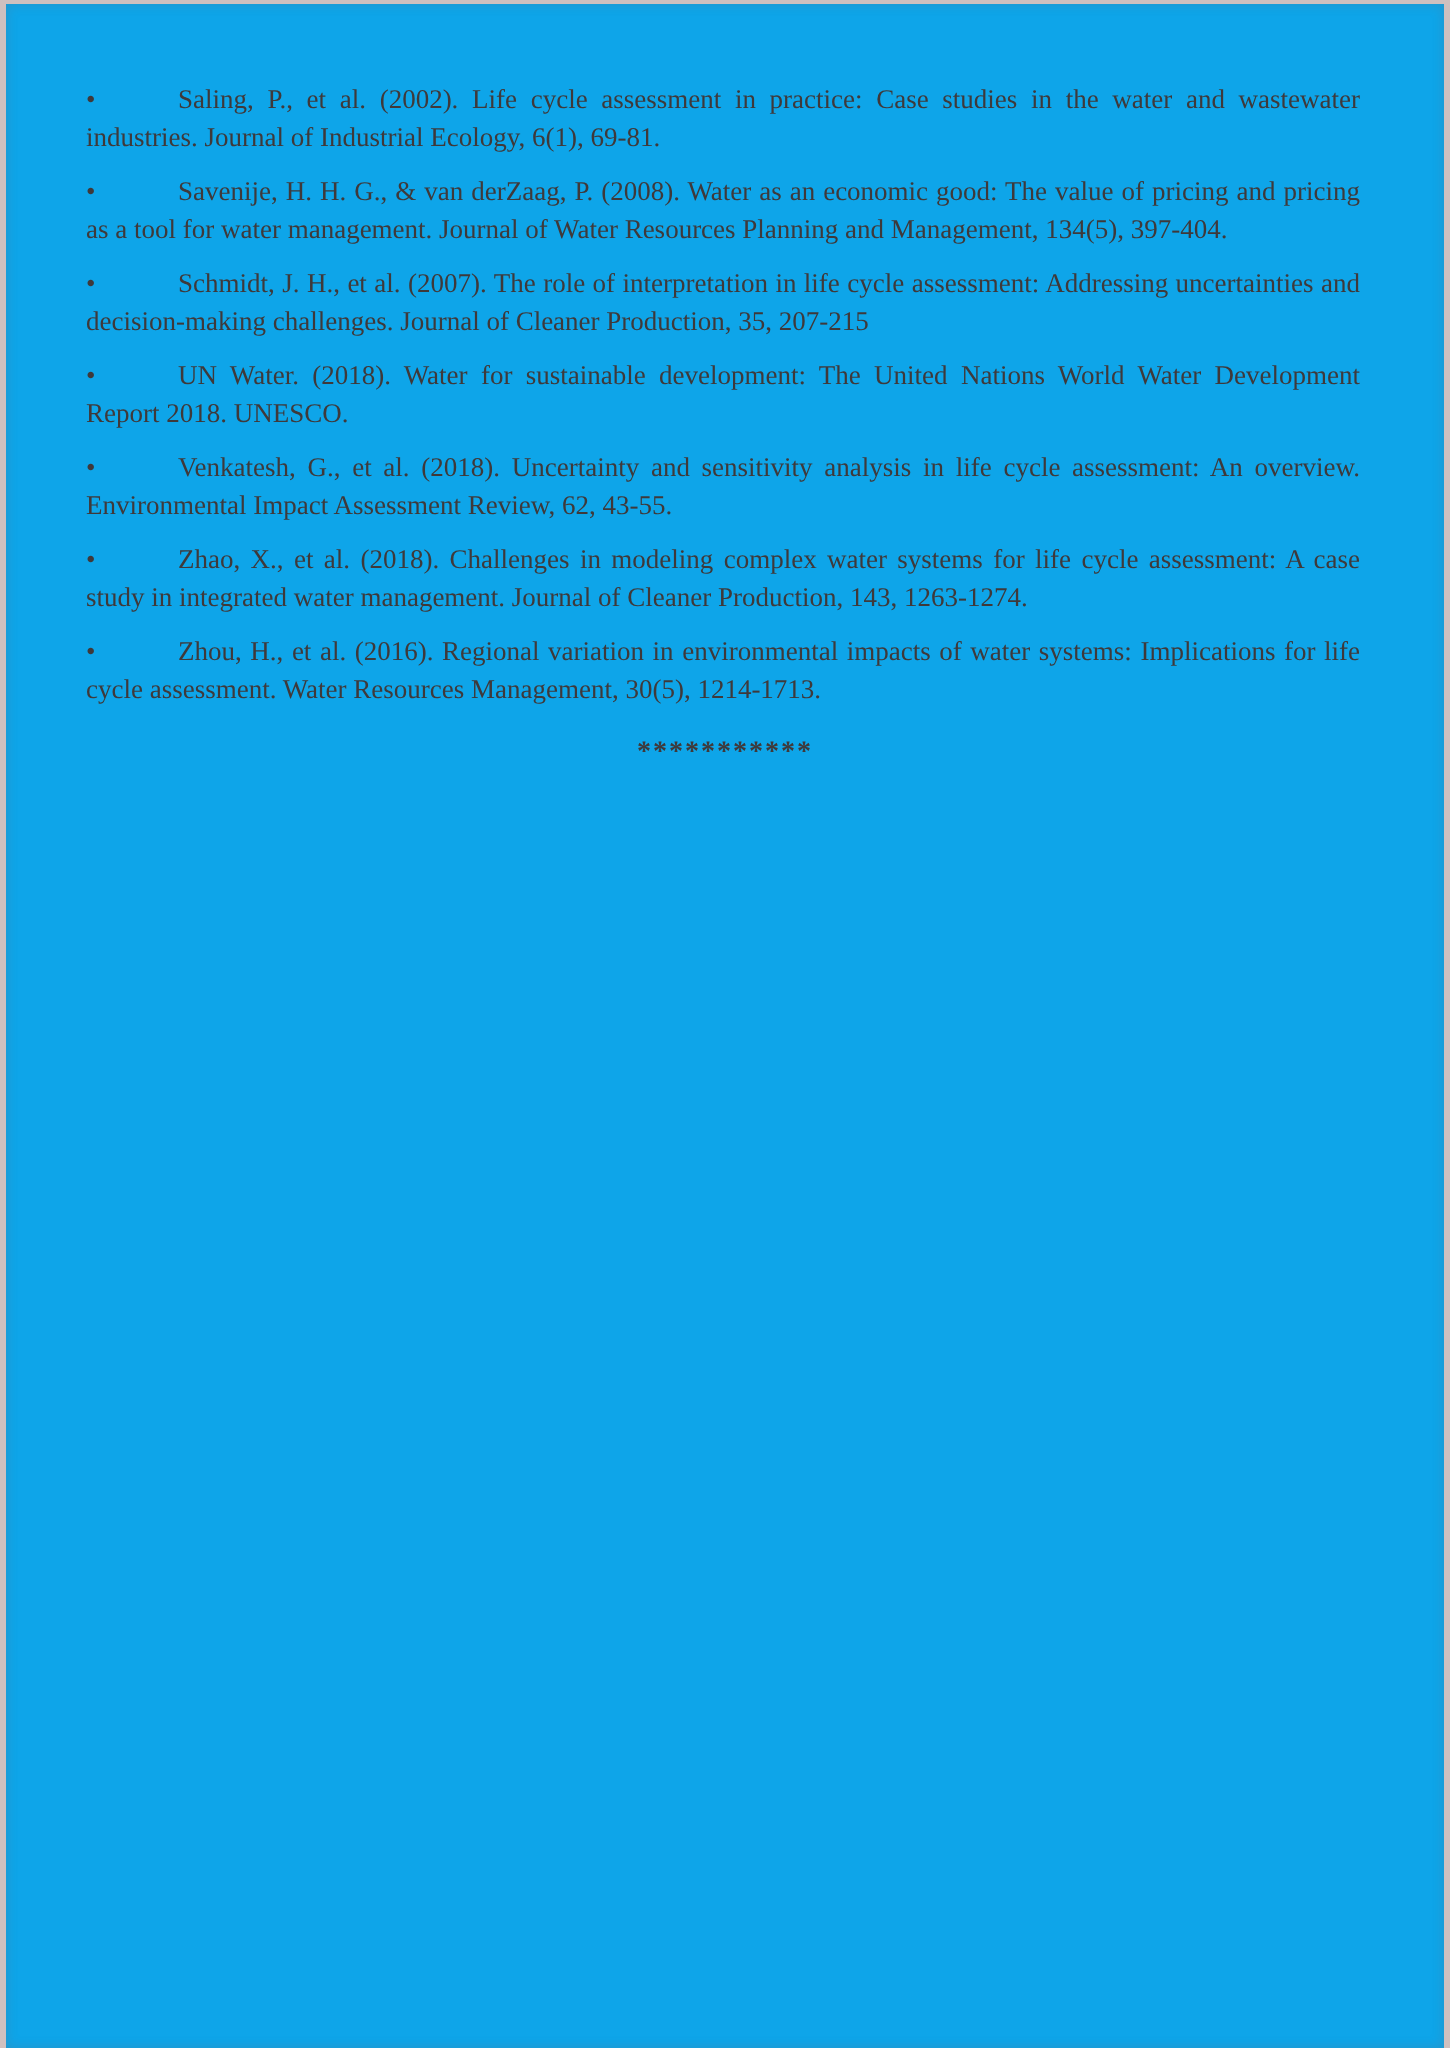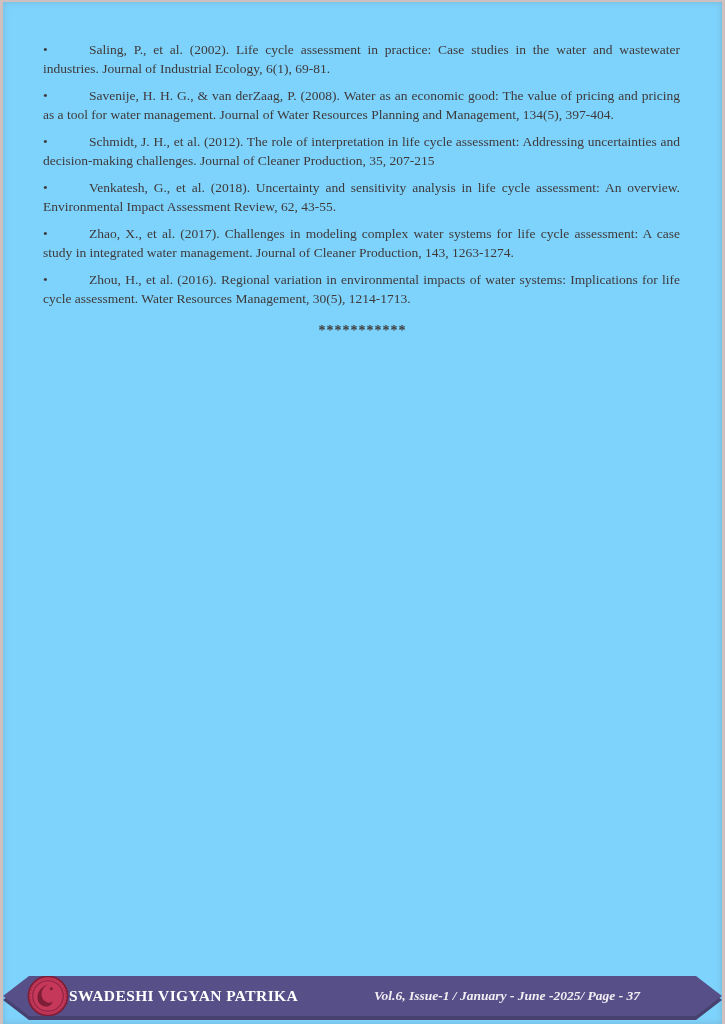--- a/index.html
+++ b/index.html
@@ -11,21 +11,21 @@
     height: 1024px;
     background: #cfc0bf;
     font-family: "Liberation Serif", serif;
     overflow: hidden;
   }
   .page {
     position: relative;
     width: 719px;
     height: 1022px;
     margin: 2px 2px 0 3px;
-    background: #7dd3fc;
+    background: #0ea5e9;
     box-shadow: inset 0 0 6px rgba(120,95,95,0.25);
     overflow: hidden;
   }
   .references {
     padding: 38px 42px 0 40px;
   }
   .ref {
     margin: 0 0 8px 0;
     font-size: 13.5px;
     line-height: 19px;
@@ -95,38 +95,23 @@
   }
 </style>
 </head>
 <body>
 
 <div class="page">
 
   <main class="references">
     <p class="ref"><span class="bullet">•</span><span>Saling, P., et al. (2002). Life cycle assessment in practice: Case studies in the water and wastewater industries. Journal of Industrial Ecology, 6(1), 69-81.</span></p>
     <p class="ref"><span class="bullet">•</span><span>Savenije, H. H. G., &amp; van derZaag, P. (2008). Water as an economic good: The value of pricing and pricing as a tool for water management. Journal of Water Resources Planning and Management, 134(5), 397-404.</span></p>
-    <p class="ref"><span class="bullet">•</span><span>Schmidt, J. H., et al. (2012). The role of interpretation in life cycle assessment: Addressing uncertainties and decision-making challenges. Journal of Cleaner Production, 35, 207-215</span></p>
+    <p class="ref"><span class="bullet">•</span><span>Schmidt, J. H., et al. (2007). The role of interpretation in life cycle assessment: Addressing uncertainties and decision-making challenges. Journal of Cleaner Production, 35, 207-215</span></p>
+    <p class="ref"><span class="bullet">•</span><span>UN Water. (2018). Water for sustainable development: The United Nations World Water Development Report 2018. UNESCO.</span></p>
     <p class="ref"><span class="bullet">•</span><span>Venkatesh, G., et al. (2018). Uncertainty and sensitivity analysis in life cycle assessment: An overview. Environmental Impact Assessment Review, 62, 43-55.</span></p>
-    <p class="ref"><span class="bullet">•</span><span>Zhao, X., et al. (2017). Challenges in modeling complex water systems for life cycle assessment: A case study in integrated water management. Journal of Cleaner Production, 143, 1263-1274.</span></p>
+    <p class="ref"><span class="bullet">•</span><span>Zhao, X., et al. (2018). Challenges in modeling complex water systems for life cycle assessment: A case study in integrated water management. Journal of Cleaner Production, 143, 1263-1274.</span></p>
     <p class="ref"><span class="bullet">•</span><span>Zhou, H., et al. (2016). Regional variation in environmental impacts of water systems: Implications for life cycle assessment. Water Resources Management, 30(5), 1214-1713.</span></p>
   </main>
 
   <div class="separator">***********</div>
 
-  <footer class="footer-area">
-    <div class="banner-shape banner-shadow"></div>
-    <div class="banner-shape banner">
-      <span class="logo">
-        <svg viewBox="0 0 44 44" width="42" height="42">
-          <circle cx="22" cy="22" r="20.5" fill="#c5385a" stroke="#7e1d36" stroke-width="1.8"></circle>
-          <circle cx="22" cy="22" r="16" fill="none" stroke="#8e2340" stroke-width="1.2"></circle>
-          <circle cx="22" cy="22" r="18.4" fill="none" stroke="#8e2340" stroke-width="0.7" stroke-dasharray="1.5 2"></circle>
-          <path d="M22 9.5 c-6 4 -8.5 10 -5.5 15.5 c2.2 4 7.5 5.5 10.5 2.5 c-1.5 6.5 -10.5 7.5 -14.5 1.5 c-4.3 -6.8 0.5 -16 9.5 -19.5 z" fill="#7e1d36"></path>
-          <circle cx="25.5" cy="14.5" r="1.6" fill="#7e1d36"></circle>
-        </svg>
-      </span>
-      <span class="journal-name">SWADESHI VIGYAN PATRIKA</span>
-      <span class="issue-info">Vol.6, Issue-1 / January - June -2025/ Page - 37</span>
-    </div>
-  </footer>
 
 </div>
 
 </body></html>

